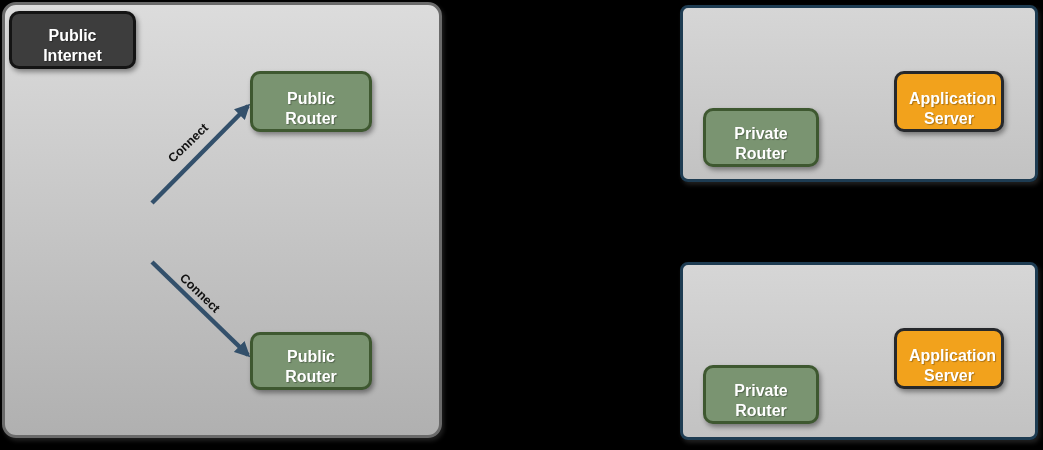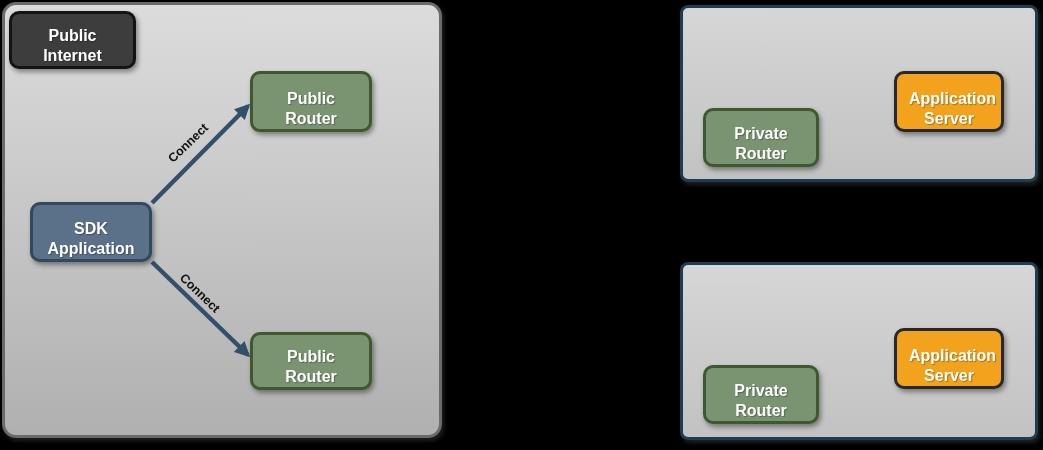--- a/index.html
+++ b/index.html
@@ -125,23 +125,20 @@
     </svg>
 
     <div class="dark-badge pub-internet">
       <span>Public Internet</span>
     </div>
 
     <div class="node green pub-router-top">
       <span>Public Router</span>
     </div>
 
-    <div class="node blue sdk-app">
-      <span>SDK Application</span>
-    </div>
 
 
     <div class="node green pub-router-bot">
       <span>Public Router</span>
     </div>
   </div>
 
   <div class="pn-panel pn-1">
     <div class="node green pn-router">
       <span>Private Router</span>

